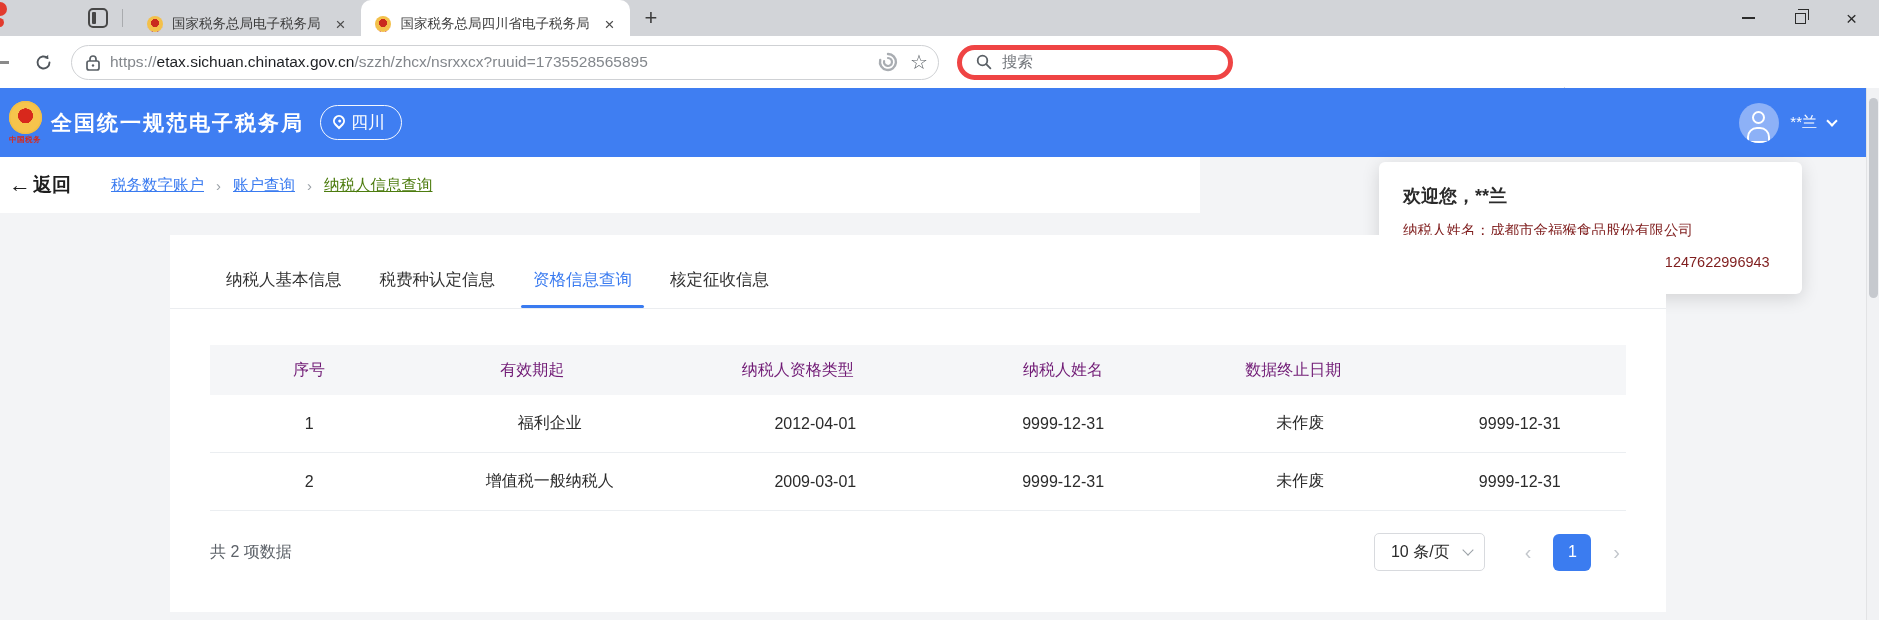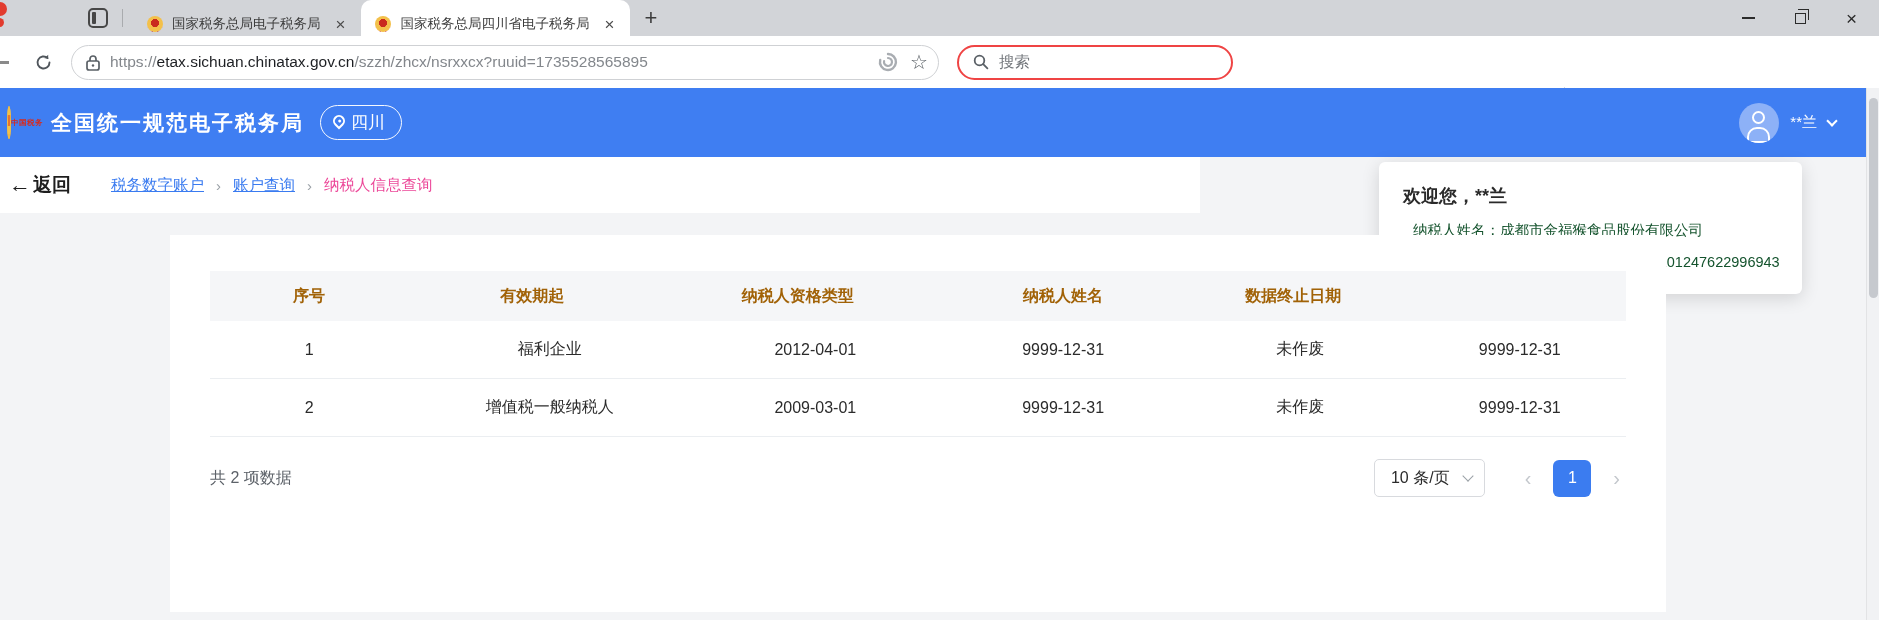--- a/index.html
+++ b/index.html
@@ -28,34 +28,34 @@
 
   
   .toolbar { position:absolute; left:0; top:36px; width:1879px; height:52px; background:#ffffff; display:flex; align-items:center; }
   .back-fragment { position:absolute; left:0; top:25px; width:9px; height:2.5px; background:#8a8a8a; }
   .refresh-wrap { margin-left:34px; }
   .omnibox { margin-left:18px; width:868px; height:35px; border:1px solid #cfd1d4; border-radius:18px; display:flex; align-items:center; padding:0 10px 0 14px; }
   .url-text { font-size:15.5px; margin-left:10px; white-space:nowrap; overflow:hidden; flex:1; }
   .url-text .dim { color:#83878c; }
   .url-text .domain { color:#1d1f23; }
   .omni-icons { display:flex; align-items:center; gap:12px; }
-  .searchbox { margin-left:18px; width:276px; height:35px; border:2px solid #ef4444; border-radius:18px; background:#fff; display:flex; align-items:center; padding:0 14px; gap:10px; }
+  .searchbox { margin-left:18px; width:276px; height:35px; border:5px solid #ef4444; border-radius:18px; background:#fff; display:flex; align-items:center; padding:0 14px; gap:10px; }
   .searchbox .ph { font-size:15.5px; color:#72767b; }
   .toolbar-right { position:absolute; right:13px; top:36px; height:52px; display:flex; align-items:center; gap:27px; }
   .tb-divider { width:1px; height:22px; background:#d7d9dc; }
   .icon { color:#535a61; }
   .star-glyph { font-size:20px; color:#5a6066; line-height:1; }
   .dots-glyph { font-size:18px; color:#3e4347; letter-spacing:1px; font-weight:bold; }
   .sidebar-btn { width:24px; height:19px; background:#1c1c1c; border-radius:4px; position:relative; }
   .sidebar-btn::before { content:""; position:absolute; left:2.5px; top:2.5px; width:9px; height:14px; background:#fff; border-radius:2px 0 0 2px; }
   .sidebar-btn::after { content:"←"; position:absolute; left:3px; top:2px; font-size:11px; color:#1c1c1c; }
 
   
   .bluebar { position:absolute; left:0; top:88px; width:1866px; height:69px; background:#3f7ef2; display:flex; align-items:center; }
-  .emblem { margin-left:7px; width:36px; display:flex; flex-direction:row; align-items:center; }
+  .emblem { margin-left:7px; width:36px; display:flex; flex-direction:column; align-items:center; }
   .emblem-badge { width:33px; height:33px; border-radius:50%; background:radial-gradient(circle at 50% 45%, #d8281c 0 30%, #f6c44c 31% 70%, #e6a93c 71%); box-shadow:0 0 0 1.5px #f0be48 inset; }
   .emblem-text { font-size:7.5px; color:#d62b1f; font-weight:bold; margin-top:1px; letter-spacing:.5px; white-space:nowrap; }
   .site-title { color:#ffffff; font-size:21px; font-weight:bold; letter-spacing:2px; margin-left:8px; white-space:nowrap; }
   .region-pill { margin-left:16px; height:35px; border:1.5px solid rgba(255,255,255,.95); border-radius:18px; display:flex; align-items:center; padding:0 16px 0 12px; gap:6px; color:#fff; font-size:17px; }
   .pin { width:12px; height:12px; border:2px solid #fff; border-radius:50% 50% 50% 0; transform:rotate(-45deg); position:relative; top:-2px; }
   .pin::after { content:""; position:absolute; left:2.5px; top:2.5px; width:3px; height:3px; background:#fff; border-radius:50%; }
   .user-area { position:absolute; right:30px; top:0; height:69px; display:flex; align-items:center; gap:11px; }
   .avatar { width:40px; height:40px; border-radius:50%; background:#8db1f7; position:relative; overflow:hidden; }
   .avatar-head { position:absolute; left:13px; top:8px; width:13px; height:13px; border:2px solid #fff; border-radius:50%; }
   .avatar-body { position:absolute; left:8px; top:24px; width:23px; height:16px; border:2px solid #fff; border-radius:10px 10px 0 0; }
@@ -64,40 +64,40 @@
 
   
   .page-bg { position:absolute; left:0; top:157px; width:1866px; height:463px; background:#f3f4f6; }
   .crumb-band { position:absolute; left:0; top:157px; width:1200px; height:56px; background:#ffffff; display:flex; align-items:center; }
   .back-group { display:flex; align-items:center; margin-left:9px; color:#1e1e1e; }
   .back-arrow { font-size:22px; line-height:1; margin-right:2px; }
   .back-label { font-size:19px; font-weight:bold; }
   .crumbs { display:flex; align-items:center; margin-left:40px; font-size:15.5px; gap:12px; }
   .crumb-link { color:#3a7bf0; text-decoration:underline; cursor:pointer; }
   .crumb-sep { color:#9aa0a6; font-size:15px; }
-  .crumb-current { color:#ec4899; }
+  .crumb-current { color:#4d7c0f;text-decoration:underline; }
 
   
   .welcome-card { position:absolute; left:1379px; top:162px; width:423px; height:132px; background:#fff; border-radius:6px; box-shadow:0 4px 18px rgba(0,0,0,.14); padding:22px 24px 0 24px; }
   .welcome-title { font-size:18px; font-weight:bold; color:#2a2a2a; }
-  .welcome-line { font-size:14.5px; color:#14532d; margin-top:13px; white-space:nowrap;margin-left:10px; }
+  .welcome-line { font-size:14.5px; color:#7f1d1d; margin-top:13px; white-space:nowrap; }
 
   
   .main-card { position:absolute; left:170px; top:235px; width:1496px; height:377px; background:#fff; }
   .ctab-row { display:flex; align-items:flex-end; gap:38px; padding-left:56px; height:74px; border-bottom:1px solid #ebedf0; }
   .ctab { font-size:16.5px; color:#333; padding-bottom:17px; position:relative; cursor:pointer; white-space:nowrap; }
   .ctab.active { color:#3a7bf0; }
   .ctab.active::after { content:""; position:absolute; left:-12px; right:-12px; bottom:0; height:3px; background:#3a7bf0; border-radius:2px; }
 
   .tbl { margin:36px 40px 0 40px; }
   .tbl-row { display:flex; align-items:center; }
   .tbl-head { background:#f5f6f8; height:50px; }
   .tbl-body-row { height:58px; border-bottom:1px solid #ebeef1; }
   .cell { text-align:center; font-size:16px; color:#2b2b2b; }
-  .tbl-head .cell { font-weight:bold; color:#a16207; }
+  .tbl-head .cell { font-weight:normal; color:#701a75; }
   .c0{width:14%;} .c1{width:20%;} .c2{width:17.5%;} .c3{width:17.5%;} .c4{width:16%;} .c5{width:15%;}
 
   .card-footer { margin:22px 40px 0 40px; display:flex; align-items:center; justify-content:space-between; }
   .total-text { font-size:16px; color:#5d6269; }
   .pager { display:flex; align-items:center; }
   .page-size-select { height:38px; border:1px solid #d8dade; border-radius:5px; display:flex; align-items:center; padding:0 12px 0 16px; gap:14px; font-size:16px; color:#2b2b2b; background:#fff; cursor:pointer; }
   .sel-chev { width:8px; height:8px; border-right:1.6px solid #9aa0a6; border-bottom:1.6px solid #9aa0a6; transform:rotate(45deg); margin-top:-4px; }
   .pg-arrow { font-size:20px; color:#c3c7cc; padding:0 6px; cursor:pointer; }
   .pg-prev { margin-left:34px; }
   .pg-page { width:38px; height:37px; background:#3b7cf0; color:#fff; border-radius:6px; display:flex; align-items:center; justify-content:center; font-size:16px; margin:0 16px; cursor:pointer; }
@@ -240,20 +240,26 @@
   </div>
 
   <div class="welcome-card">
     <div class="welcome-title">欢迎您，**兰</div>
     <div class="welcome-line">纳税人姓名：成都市金福猴食品股份有限公司</div>
     <div class="welcome-line">统一社会信用代码/纳税人识别号：915101247622996943</div>
   </div>
 
   <div class="main-card">
 
+    <div class="ctab-row">
+      <div class="ctab">纳税人基本信息</div>
+      <div class="ctab">税费种认定信息</div>
+      <div class="ctab active">资格信息查询</div>
+      <div class="ctab">核定征收信息</div>
+    </div>
 
     <div class="tbl">
       <div class="tbl-row tbl-head">
         <div class="cell c0">序号</div>
         <div class="cell c2">有效期起</div>
         <div class="cell c1">纳税人资格类型</div>
         <div class="cell c3">纳税人姓名</div>
         <div class="cell c5">数据终止日期</div>
       </div>
       <div class="tbl-row tbl-body-row">

